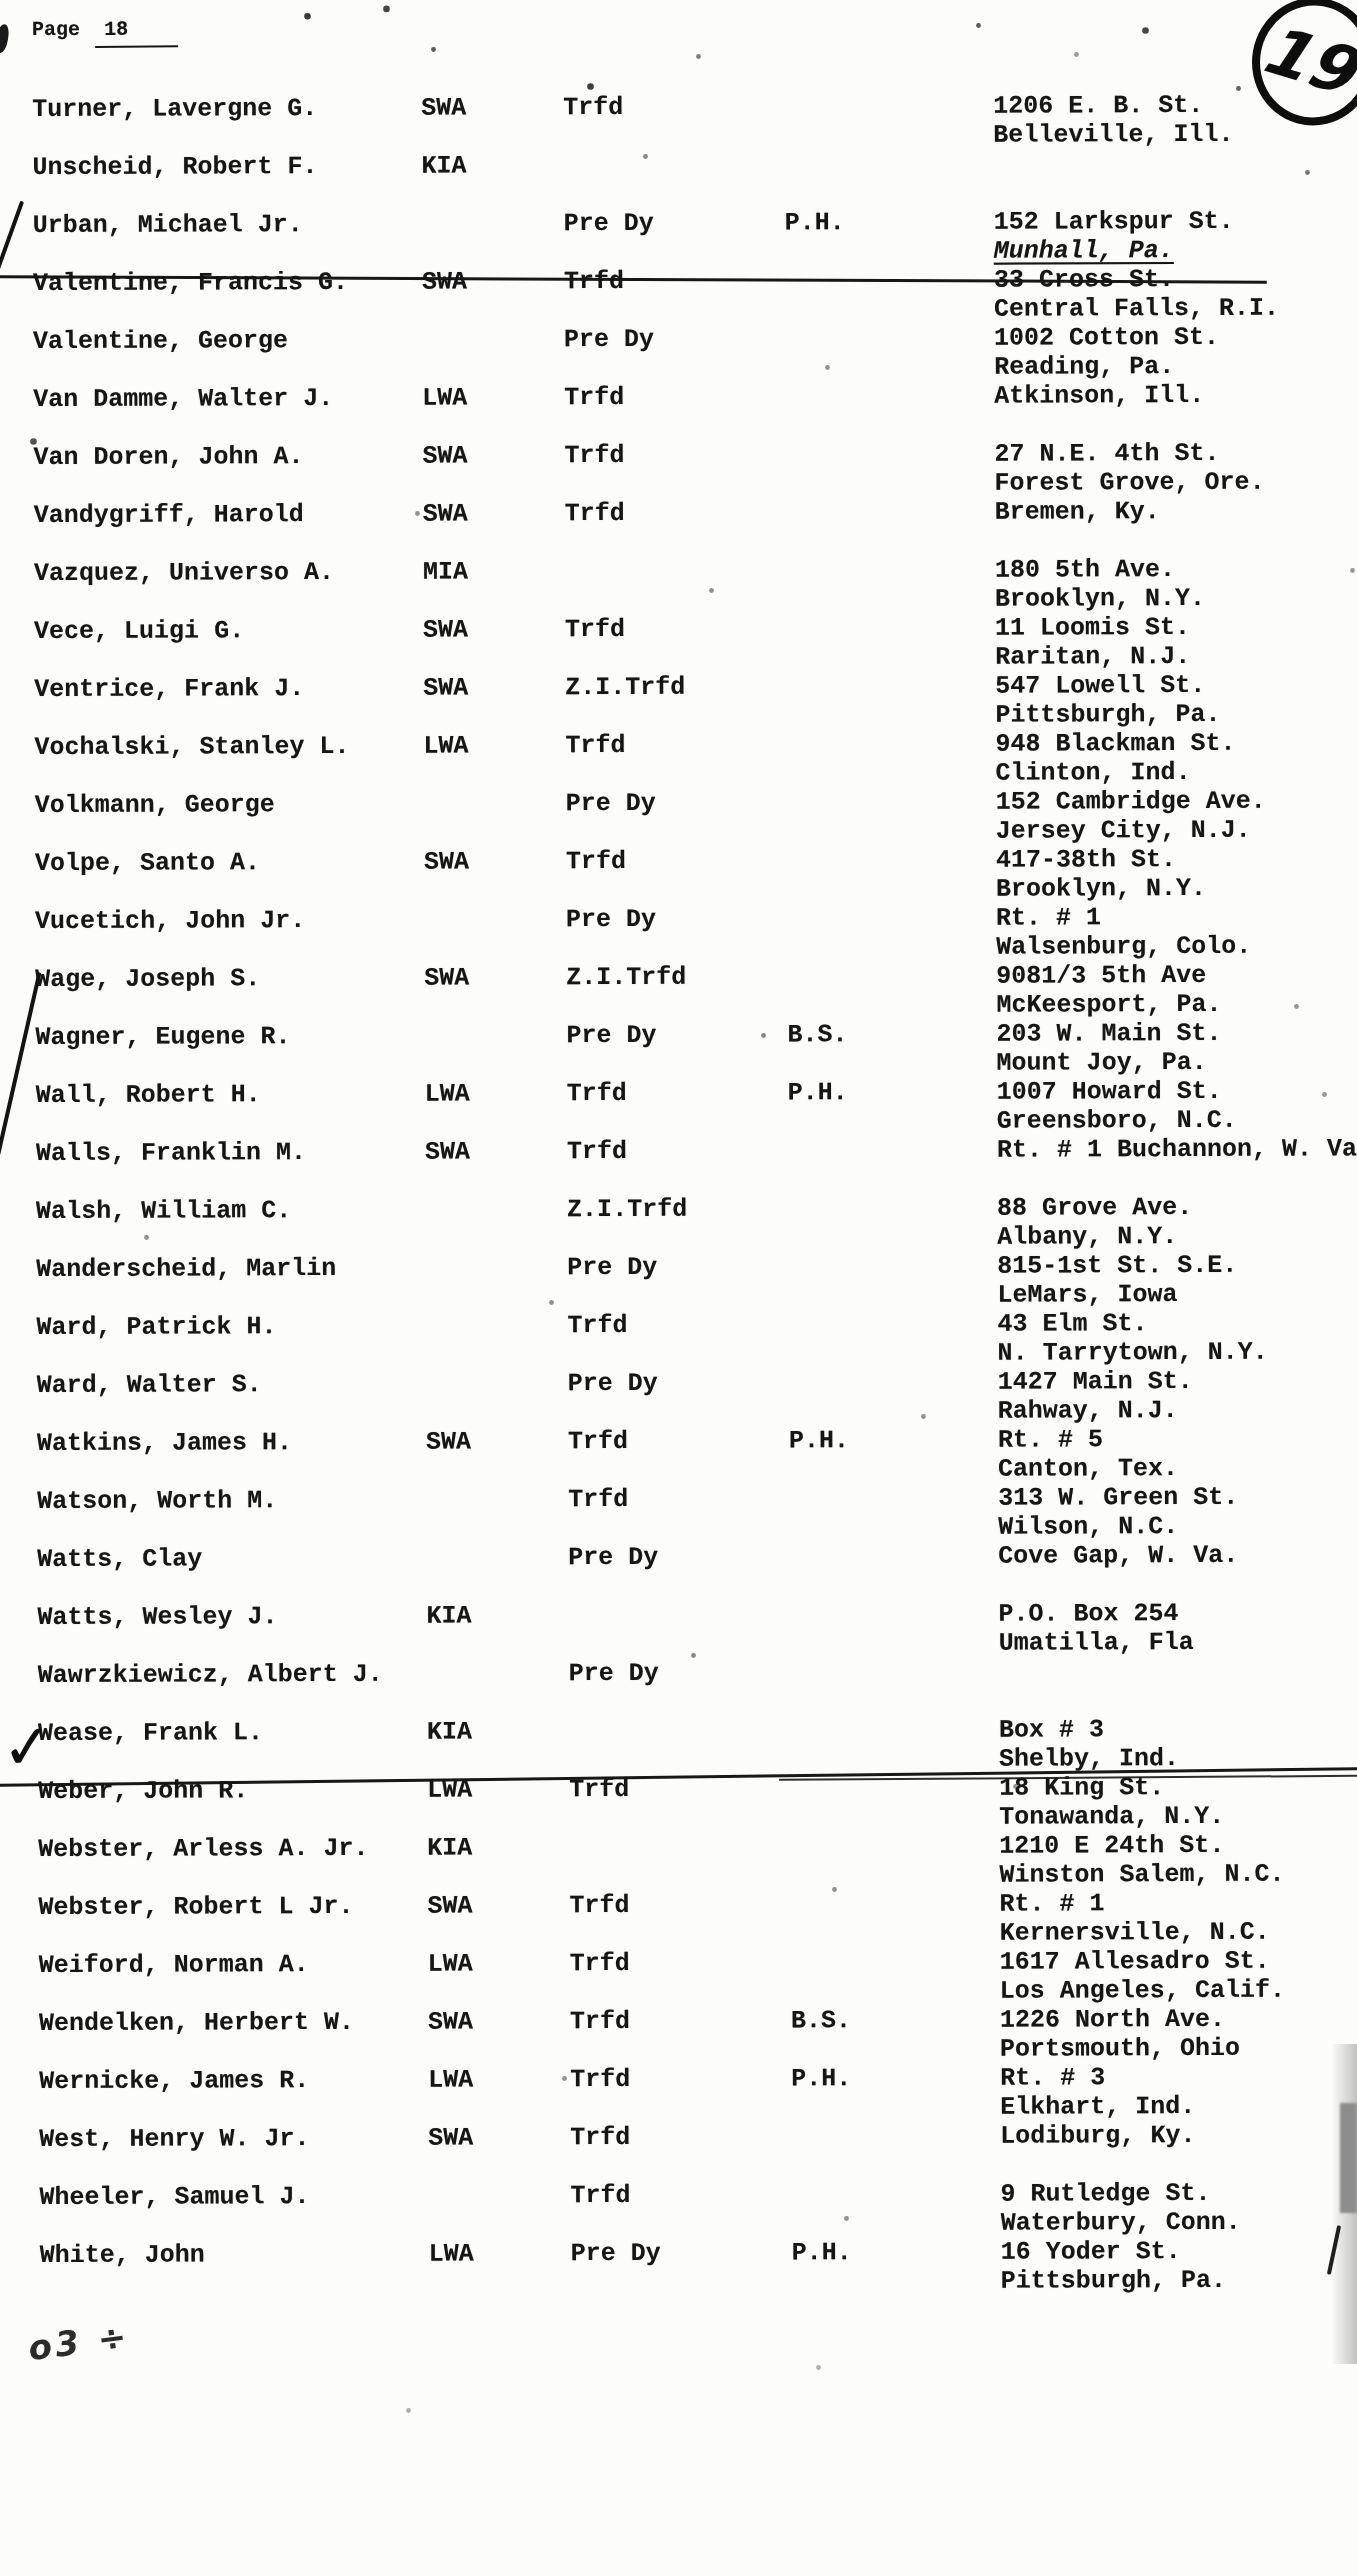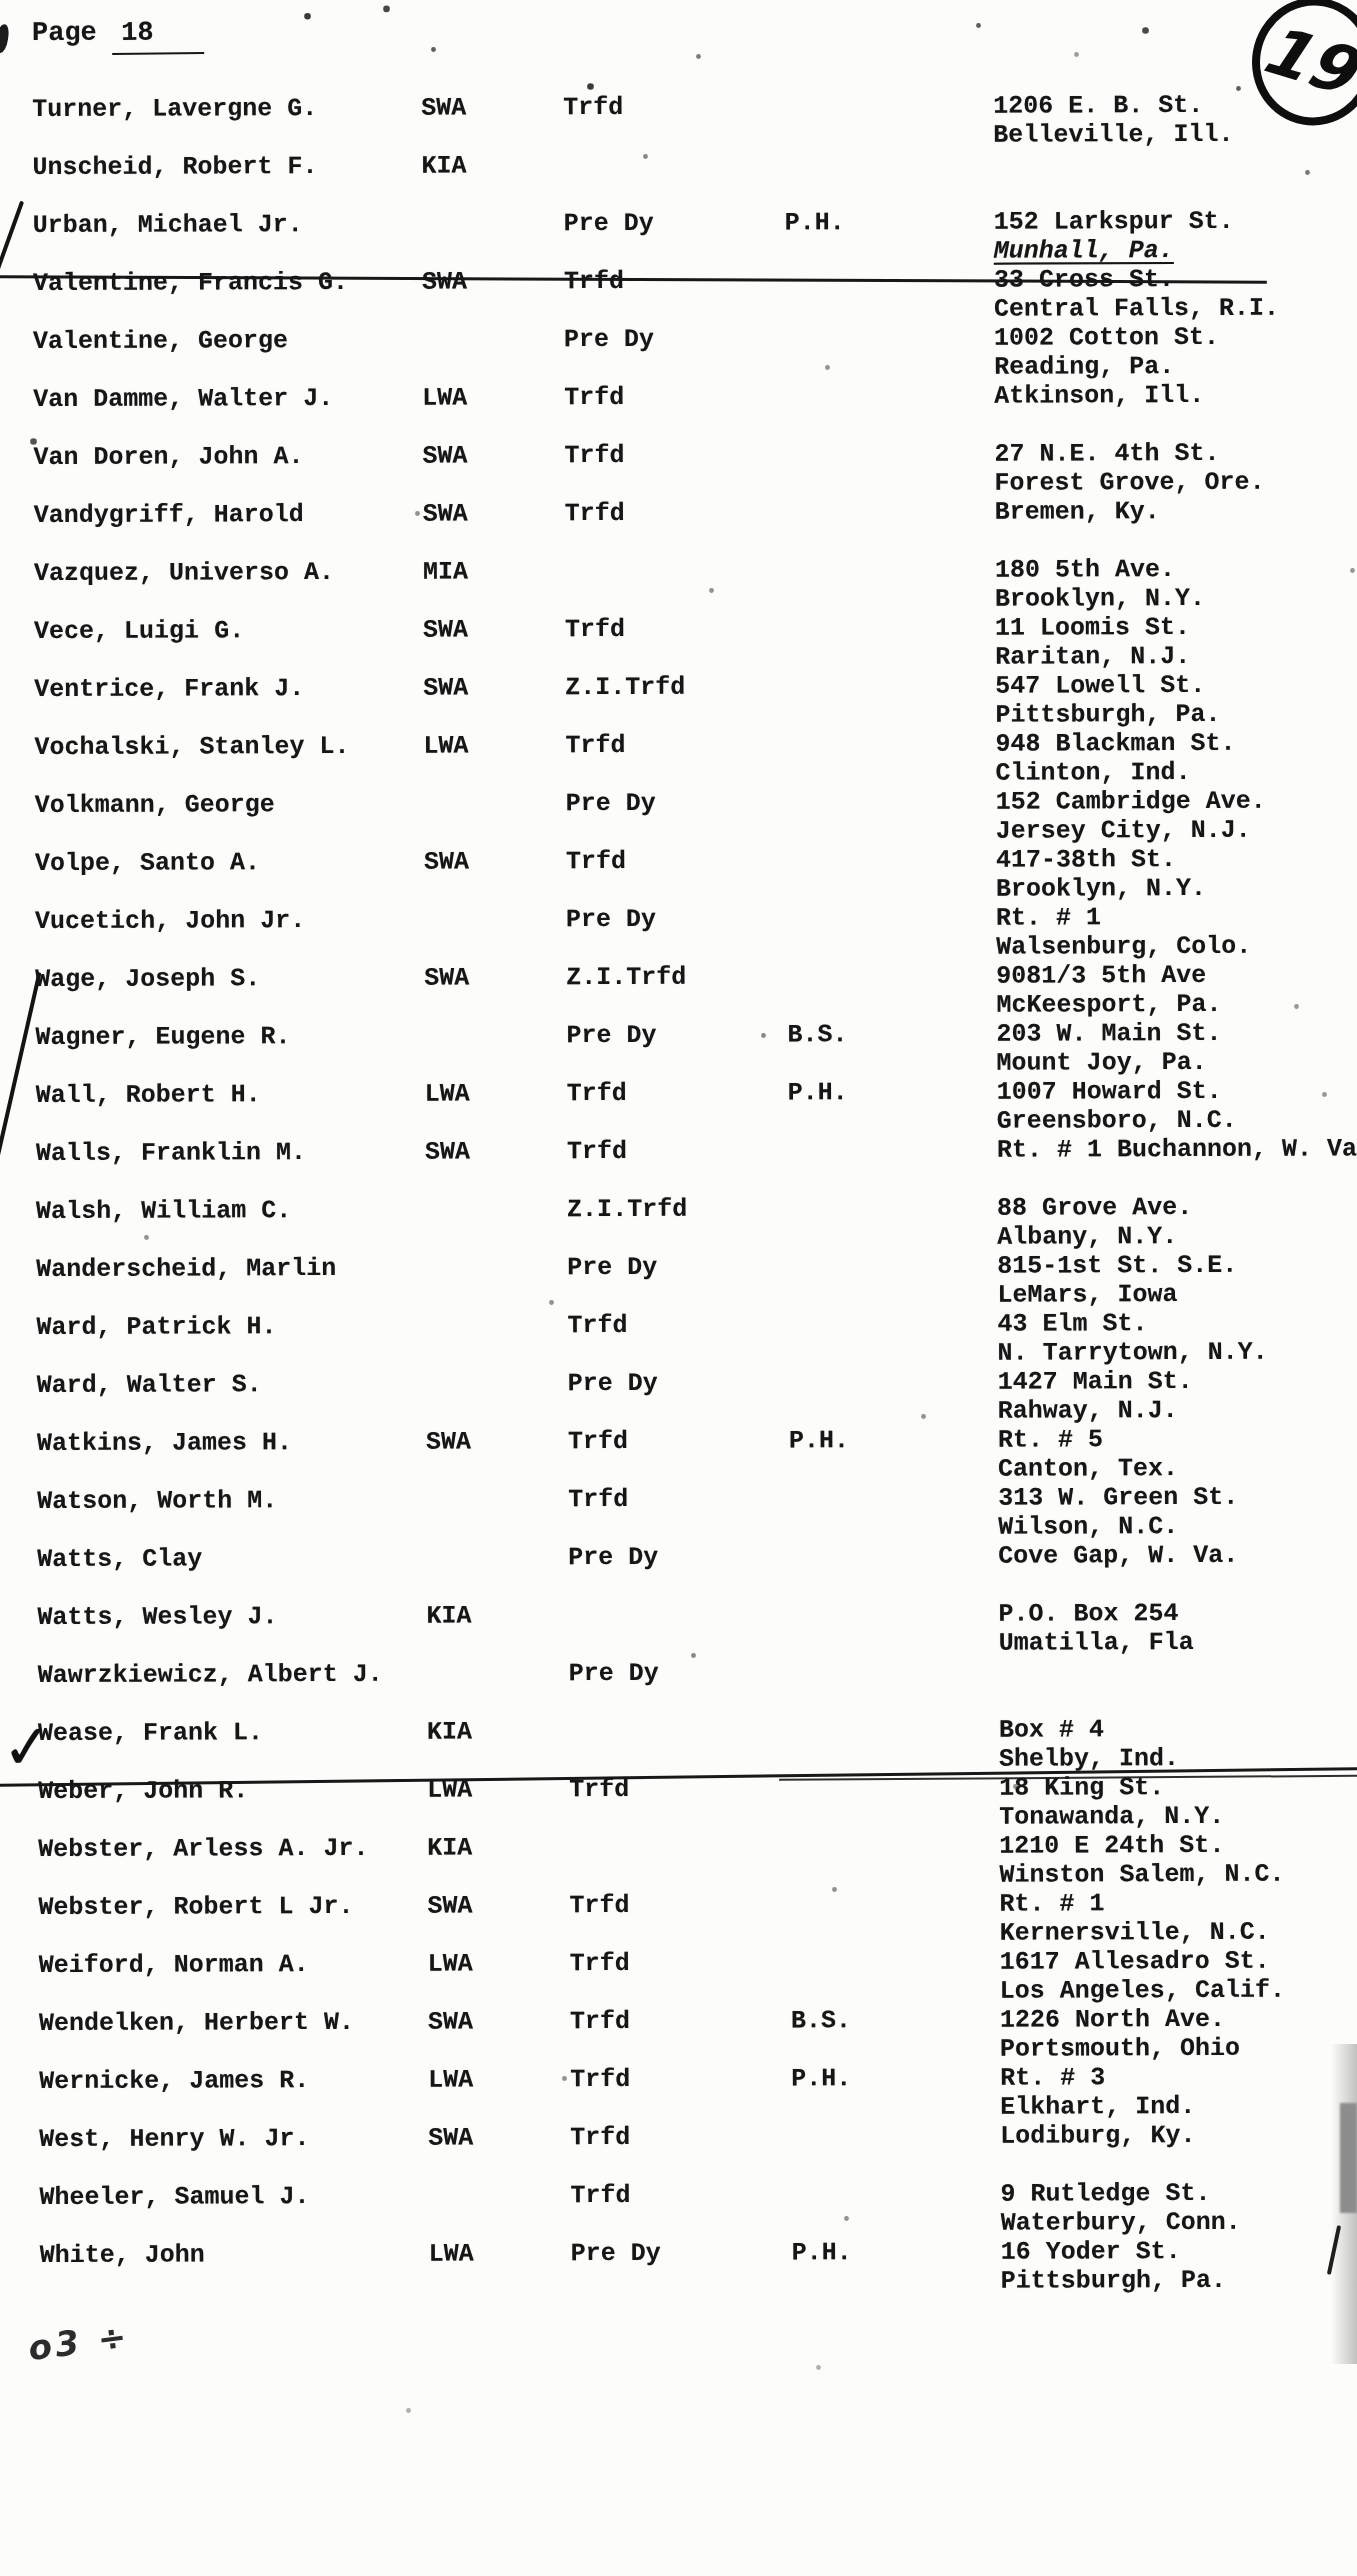--- a/index.html
+++ b/index.html
@@ -13,21 +13,21 @@
     font-weight:700;
   }
   .sheet{
     position:absolute;left:0;top:0;right:0;bottom:0;
     transform:rotate(-0.2deg);
     transform-origin:37px 37px;
   }
   .typed{ text-shadow:0 0 0.9px rgba(10,10,10,0.35); }
 
   
-  .page-header{position:absolute;left:32px;top:18.4px;font-size:27px;white-space:nowrap;}
+  .page-header{position:absolute;left:32px;top:18.4px;font-size:20px;white-space:nowrap;}
   .page-number{
     display:inline-block;margin-left:14.7px;
     border-bottom:2.8px solid #171717;
     padding:0 50px 4.6px 9.2px;
     transform:rotate(-0.4deg);
   }
   .left-edge-glyph{position:absolute;left:-3.7px;top:24px;width:12px;height:29px;background:#1b1b1b;border-radius:55% 40% 50% 45%;transform:rotate(8deg);}
 
   
   .corner-circle{
@@ -397,21 +397,21 @@
           <span class="col col-disp">Pre Dy</span>
           <span class="col col-award"></span>
         </div>
         <div class="row">
           <div class="mark mark-check">✓</div>
           <span class="col col-name">Wease, Frank L.</span>
           <span class="col col-status">KIA</span>
           <span class="col col-disp"></span>
           <span class="col col-award"></span>
           <div class="col col-addr">
-            <div class="addr-line">Box # 4</div>
+            <div class="addr-line">Box # 3</div>
             <div class="addr-line">Shelby, Ind.</div>
           </div>
           <div class="rule rule-b"></div>
         </div>
         <div class="row">
           <span class="col col-name">Weber, John R.</span>
           <span class="col col-status">LWA</span>
           <span class="col col-disp">Trfd</span>
           <span class="col col-award"></span>
           <div class="col col-addr">

